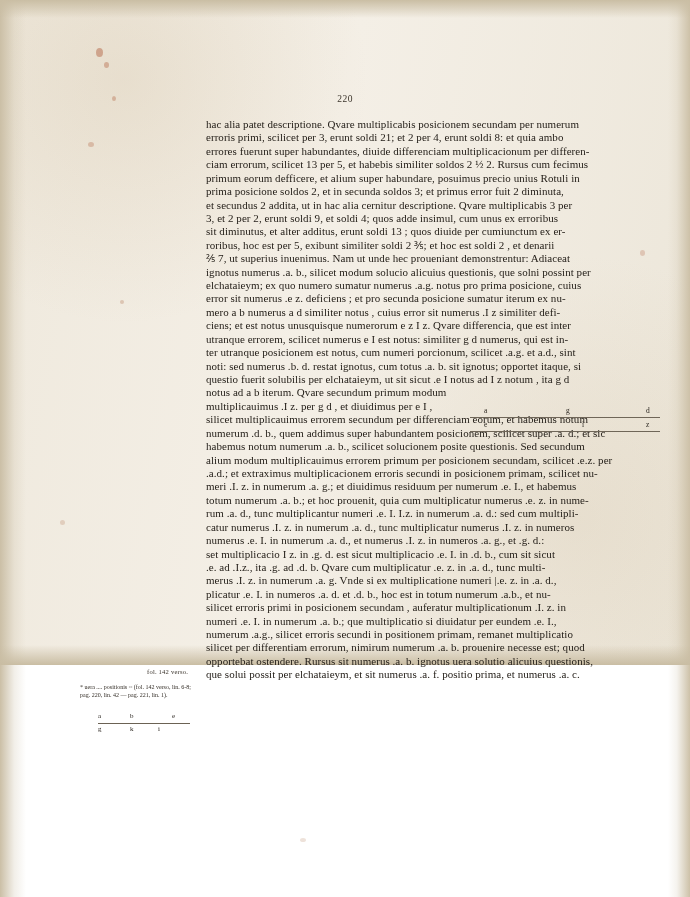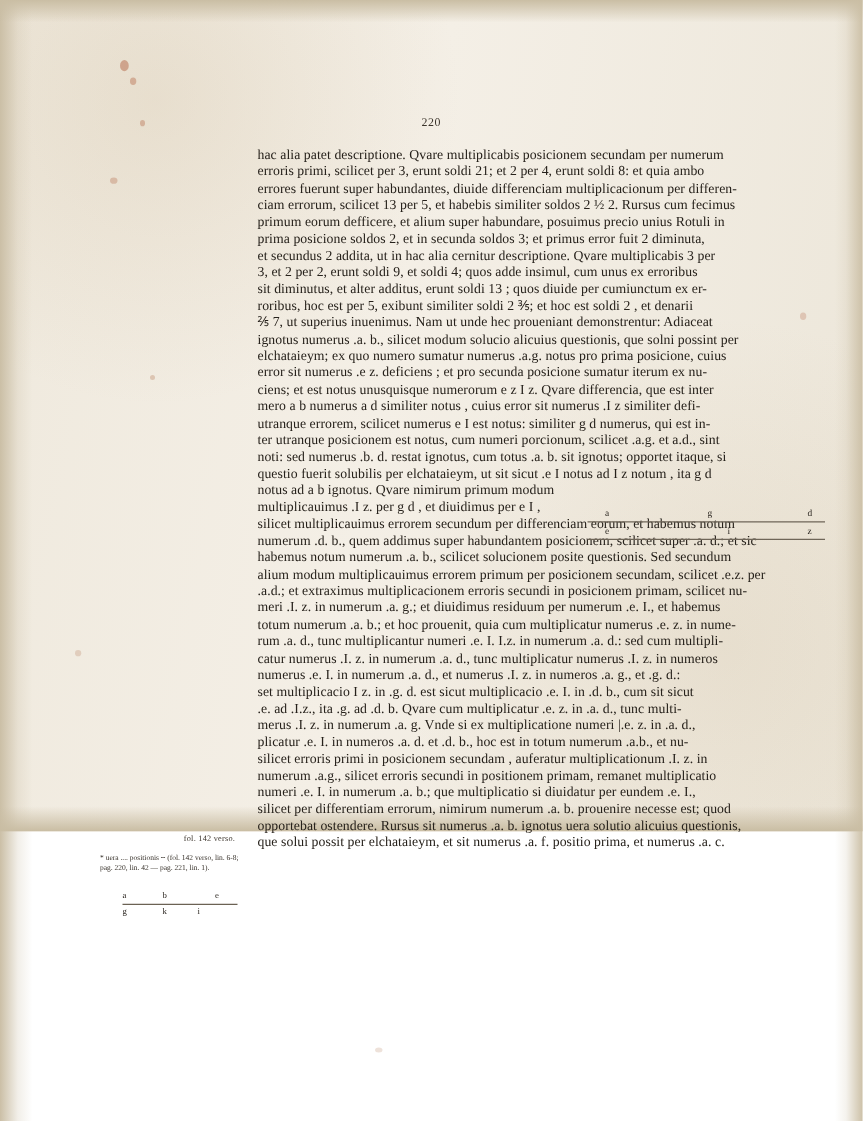--- a/index.html
+++ b/index.html
@@ -198,45 +198,45 @@
     <span class="ln">primum eorum defficere, et alium super habundare, posuimus precio unius Rotuli in</span>
     <span class="ln">prima posicione soldos 2, et in secunda soldos 3; et primus error fuit 2 diminuta,</span>
     <span class="ln">et secundus 2 addita, ut in hac alia cernitur descriptione. Qvare multiplicabis 3 per</span>
     <span class="ln">3, et 2 per 2, erunt soldi 9, et soldi 4; quos adde insimul, cum unus ex erroribus</span>
     <span class="ln">sit diminutus, et alter additus, erunt soldi 13 ; quos diuide per cumiunctum ex er-</span>
     <span class="ln">roribus, hoc est per 5, exibunt similiter soldi 2 ⅗; et hoc est soldi 2 , et denarii</span>
     <span class="ln">⅖ 7, ut superius inuenimus. Nam ut unde hec proueniant demonstrentur: Adiaceat</span>
     <span class="ln">ignotus numerus .a. b., silicet modum solucio alicuius questionis, que solni possint per</span>
     <span class="ln">elchataieym; ex quo numero sumatur numerus .a.g. notus pro prima posicione, cuius</span>
     <span class="ln">error sit numerus .e z. deficiens ; et pro secunda posicione sumatur iterum ex nu-</span>
+    <span class="ln">mero a b numerus a d similiter notus , cuius error sit numerus .I z similiter defi-</span>
     <span class="ln">ciens; et est notus unusquisque numerorum e z I z. Qvare differencia, que est inter</span>
-    <span class="ln">mero a b numerus a d similiter notus , cuius error sit numerus .I z similiter defi-</span>
     <span class="ln">utranque errorem, scilicet numerus e I est notus: similiter g d numerus, qui est in-</span>
     <span class="ln">ter utranque posicionem est notus, cum numeri porcionum, scilicet .a.g. et a.d., sint</span>
     <span class="ln">noti: sed numerus .b. d. restat ignotus, cum totus .a. b. sit ignotus; opportet itaque, si</span>
     <span class="ln">questio fuerit solubilis per elchataieym, ut sit sicut .e I notus ad I z notum , ita g d</span>
-    <span class="ln">notus ad a b ignotus. Qvare nimirum primum modum</span>
+    <span class="ln">notus ad a b iterum. Qvare secundum primum modum</span>
     <span class="ln">multiplicauimus .I z. per g d , et diuidimus per e I ,</span>
     <span class="ln">silicet multiplicauimus errorem secundum per differenciam eorum, et habemus notum</span>
     <span class="ln">numerum .d. b., quem addimus super habundantem posicionem, scilicet super .a. d.; et sic</span>
     <span class="ln">habemus notum numerum .a. b., scilicet solucionem posite questionis. Sed secundum</span>
     <span class="ln">alium modum multiplicauimus errorem primum per posicionem secundam, scilicet .e.z. per</span>
     <span class="ln">.a.d.; et extraximus multiplicacionem erroris secundi in posicionem primam, scilicet nu-</span>
     <span class="ln">meri .I. z. in numerum .a. g.; et diuidimus residuum per numerum .e. I., et habemus</span>
     <span class="ln">totum numerum .a. b.; et hoc prouenit, quia cum multiplicatur numerus .e. z. in nume-</span>
     <span class="ln">rum .a. d., tunc multiplicantur numeri .e. I. I.z. in numerum .a. d.: sed cum multipli-</span>
     <span class="ln">catur numerus .I. z. in numerum .a. d., tunc multiplicatur numerus .I. z. in numeros</span>
     <span class="ln">numerus .e. I. in numerum .a. d., et numerus .I. z. in numeros .a. g., et .g. d.:</span>
     <span class="ln">set multiplicacio I z. in .g. d. est sicut multiplicacio .e. I. in .d. b., cum sit sicut</span>
     <span class="ln">.e. ad .I.z., ita .g. ad .d. b. Qvare cum multiplicatur .e. z. in .a. d., tunc multi-</span>
     <span class="ln">merus .I. z. in numerum .a. g. Vnde si ex multiplicatione numeri |.e. z. in .a. d.,</span>
     <span class="ln">plicatur .e. I. in numeros .a. d. et .d. b., hoc est in totum numerum .a.b., et nu-</span>
     <span class="ln">silicet erroris primi in posicionem secundam , auferatur multiplicationum .I. z. in</span>
+    <span class="ln">numeri .e. I. in numerum .a. b.; que multiplicatio si diuidatur per eundem .e. I.,</span>
     <span class="ln">numerum .a.g., silicet erroris secundi in positionem primam, remanet multiplicatio</span>
-    <span class="ln">numeri .e. I. in numerum .a. b.; que multiplicatio si diuidatur per eundem .e. I.,</span>
     <span class="ln">silicet per differentiam errorum, nimirum numerum .a. b. prouenire necesse est; quod</span>
     <span class="ln">opportebat ostendere. Rursus sit numerus .a. b. ignotus uera solutio alicuius questionis,</span>
     <span class="ln">que solui possit per elchataieym, et sit numerus .a. f. positio prima, et numerus .a. c.</span>
   </div>
 
   <div class="diagram-right">
     <span class="lbl" style="left:14px;">a</span>
     <span class="lbl" style="left:96px;">g</span>
     <span class="lbl" style="left:176px;">d</span>
     <span class="rule"></span>

